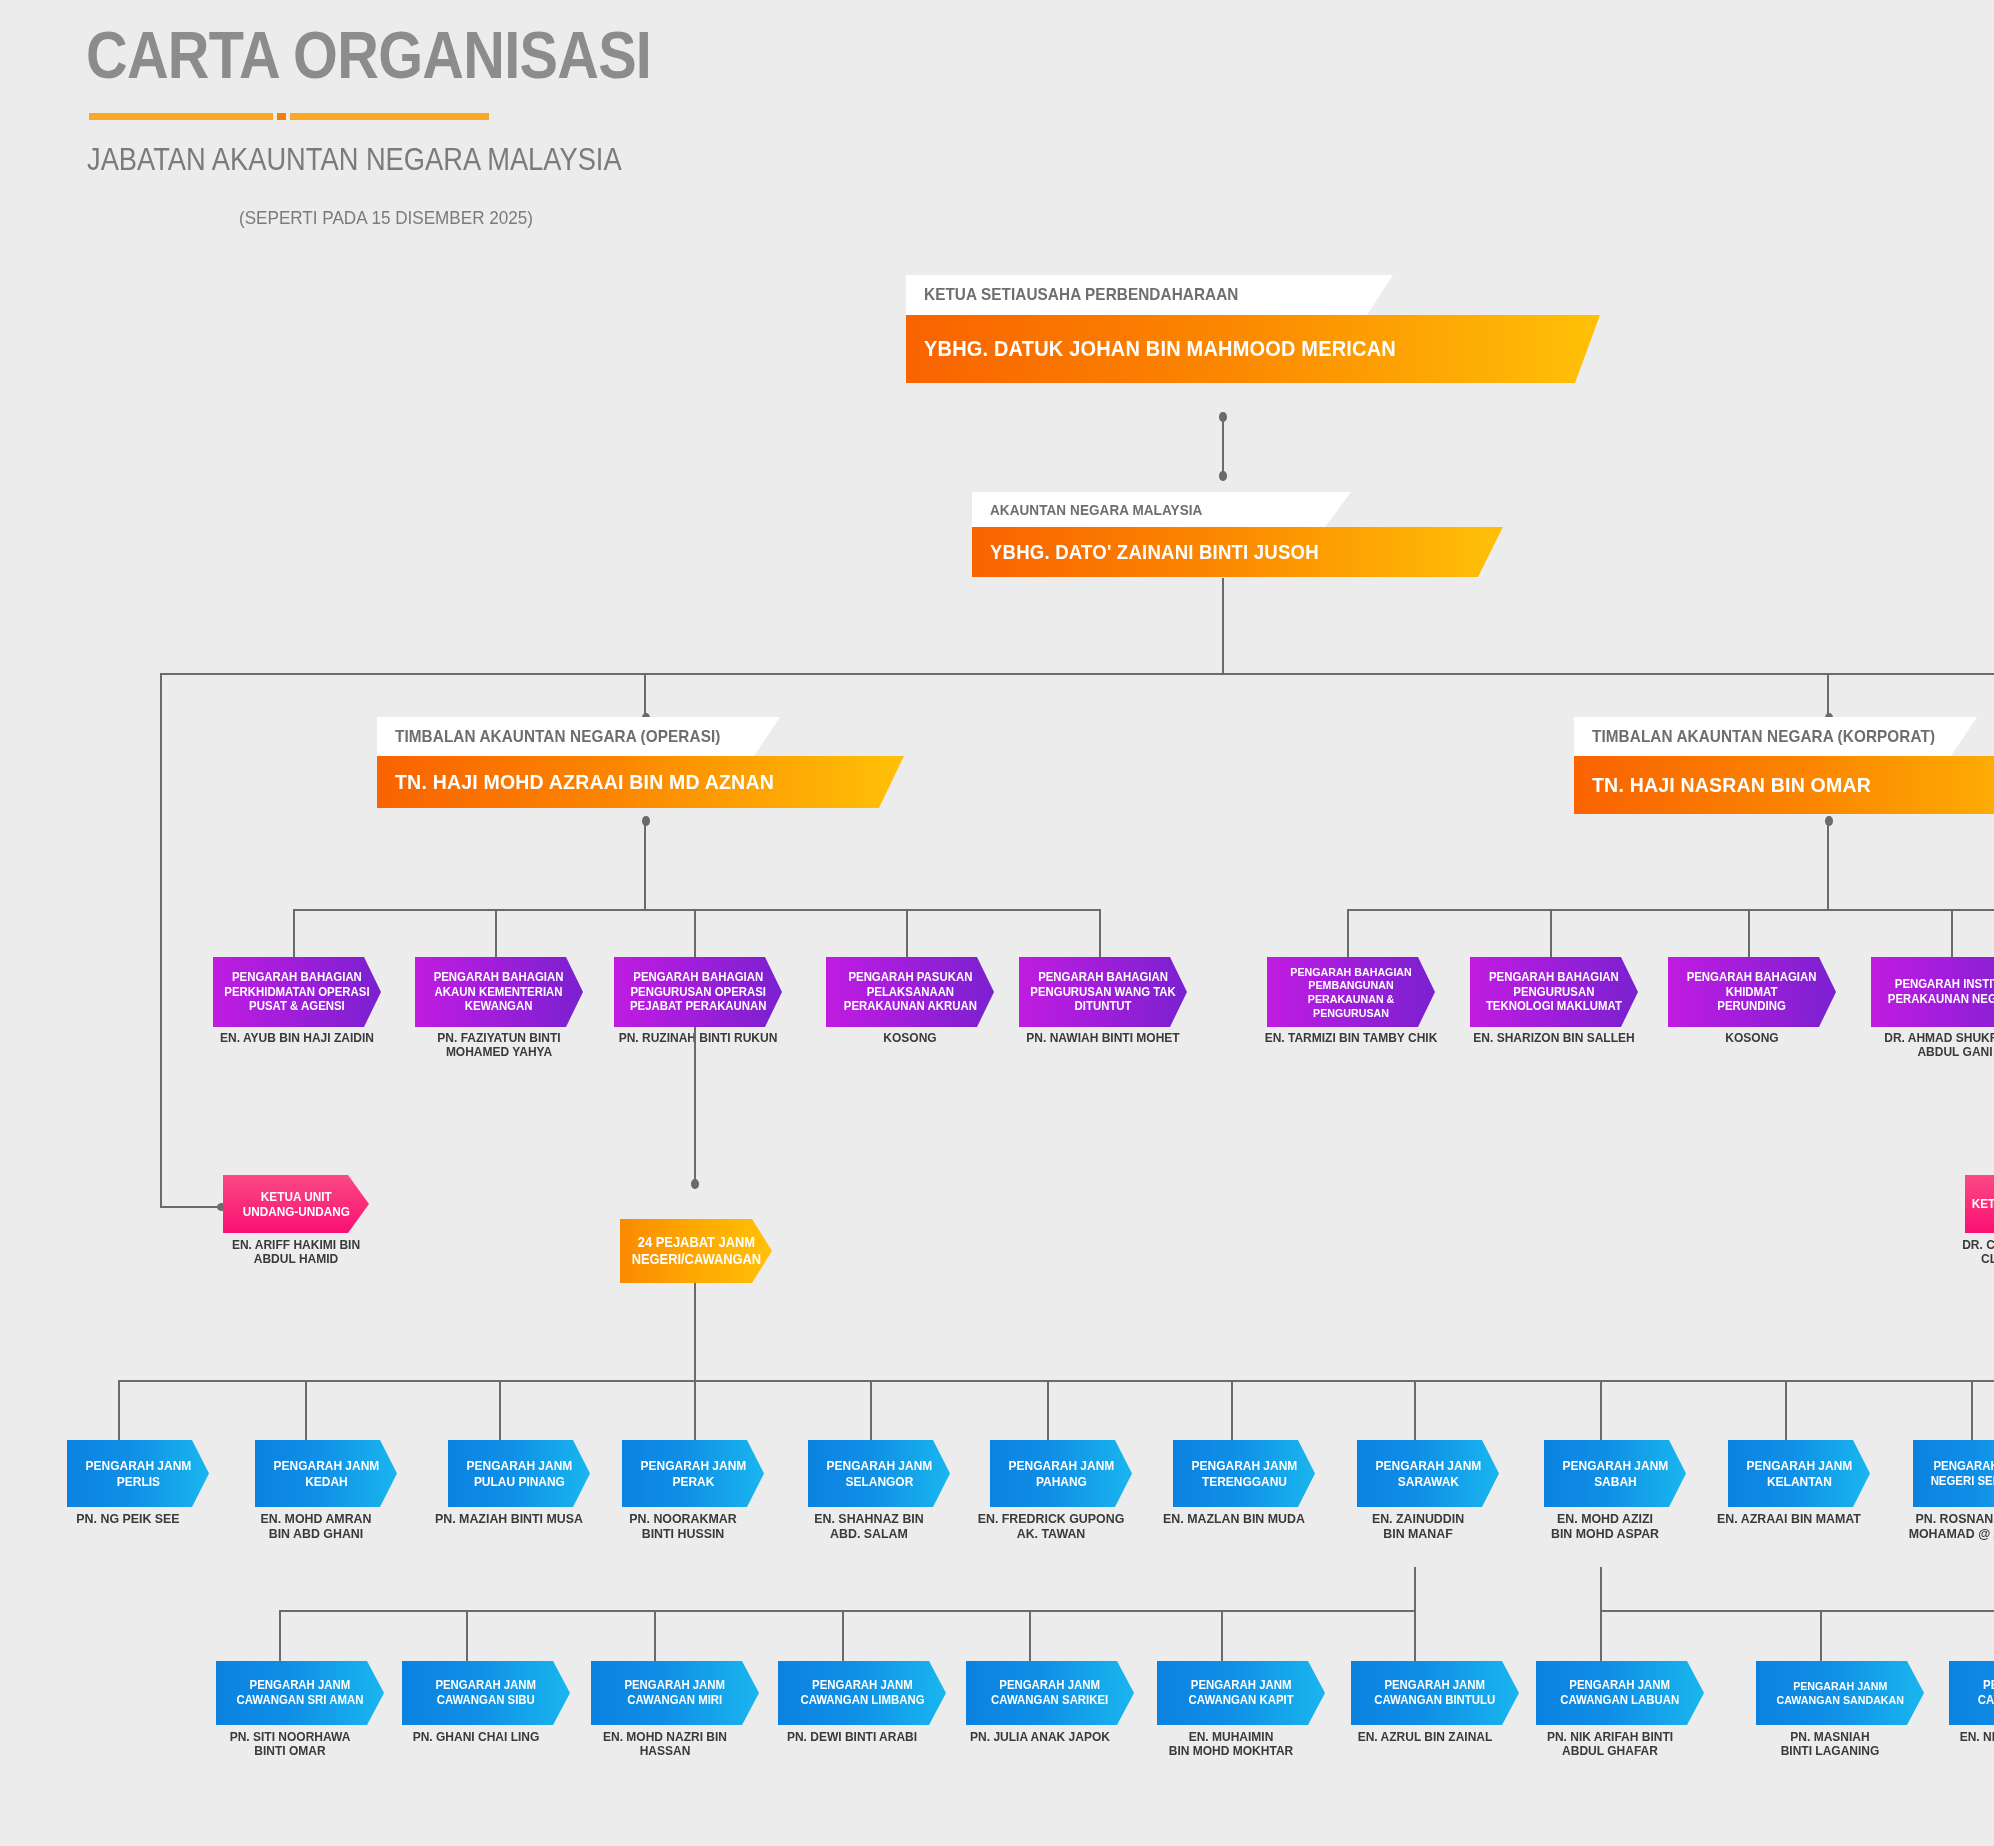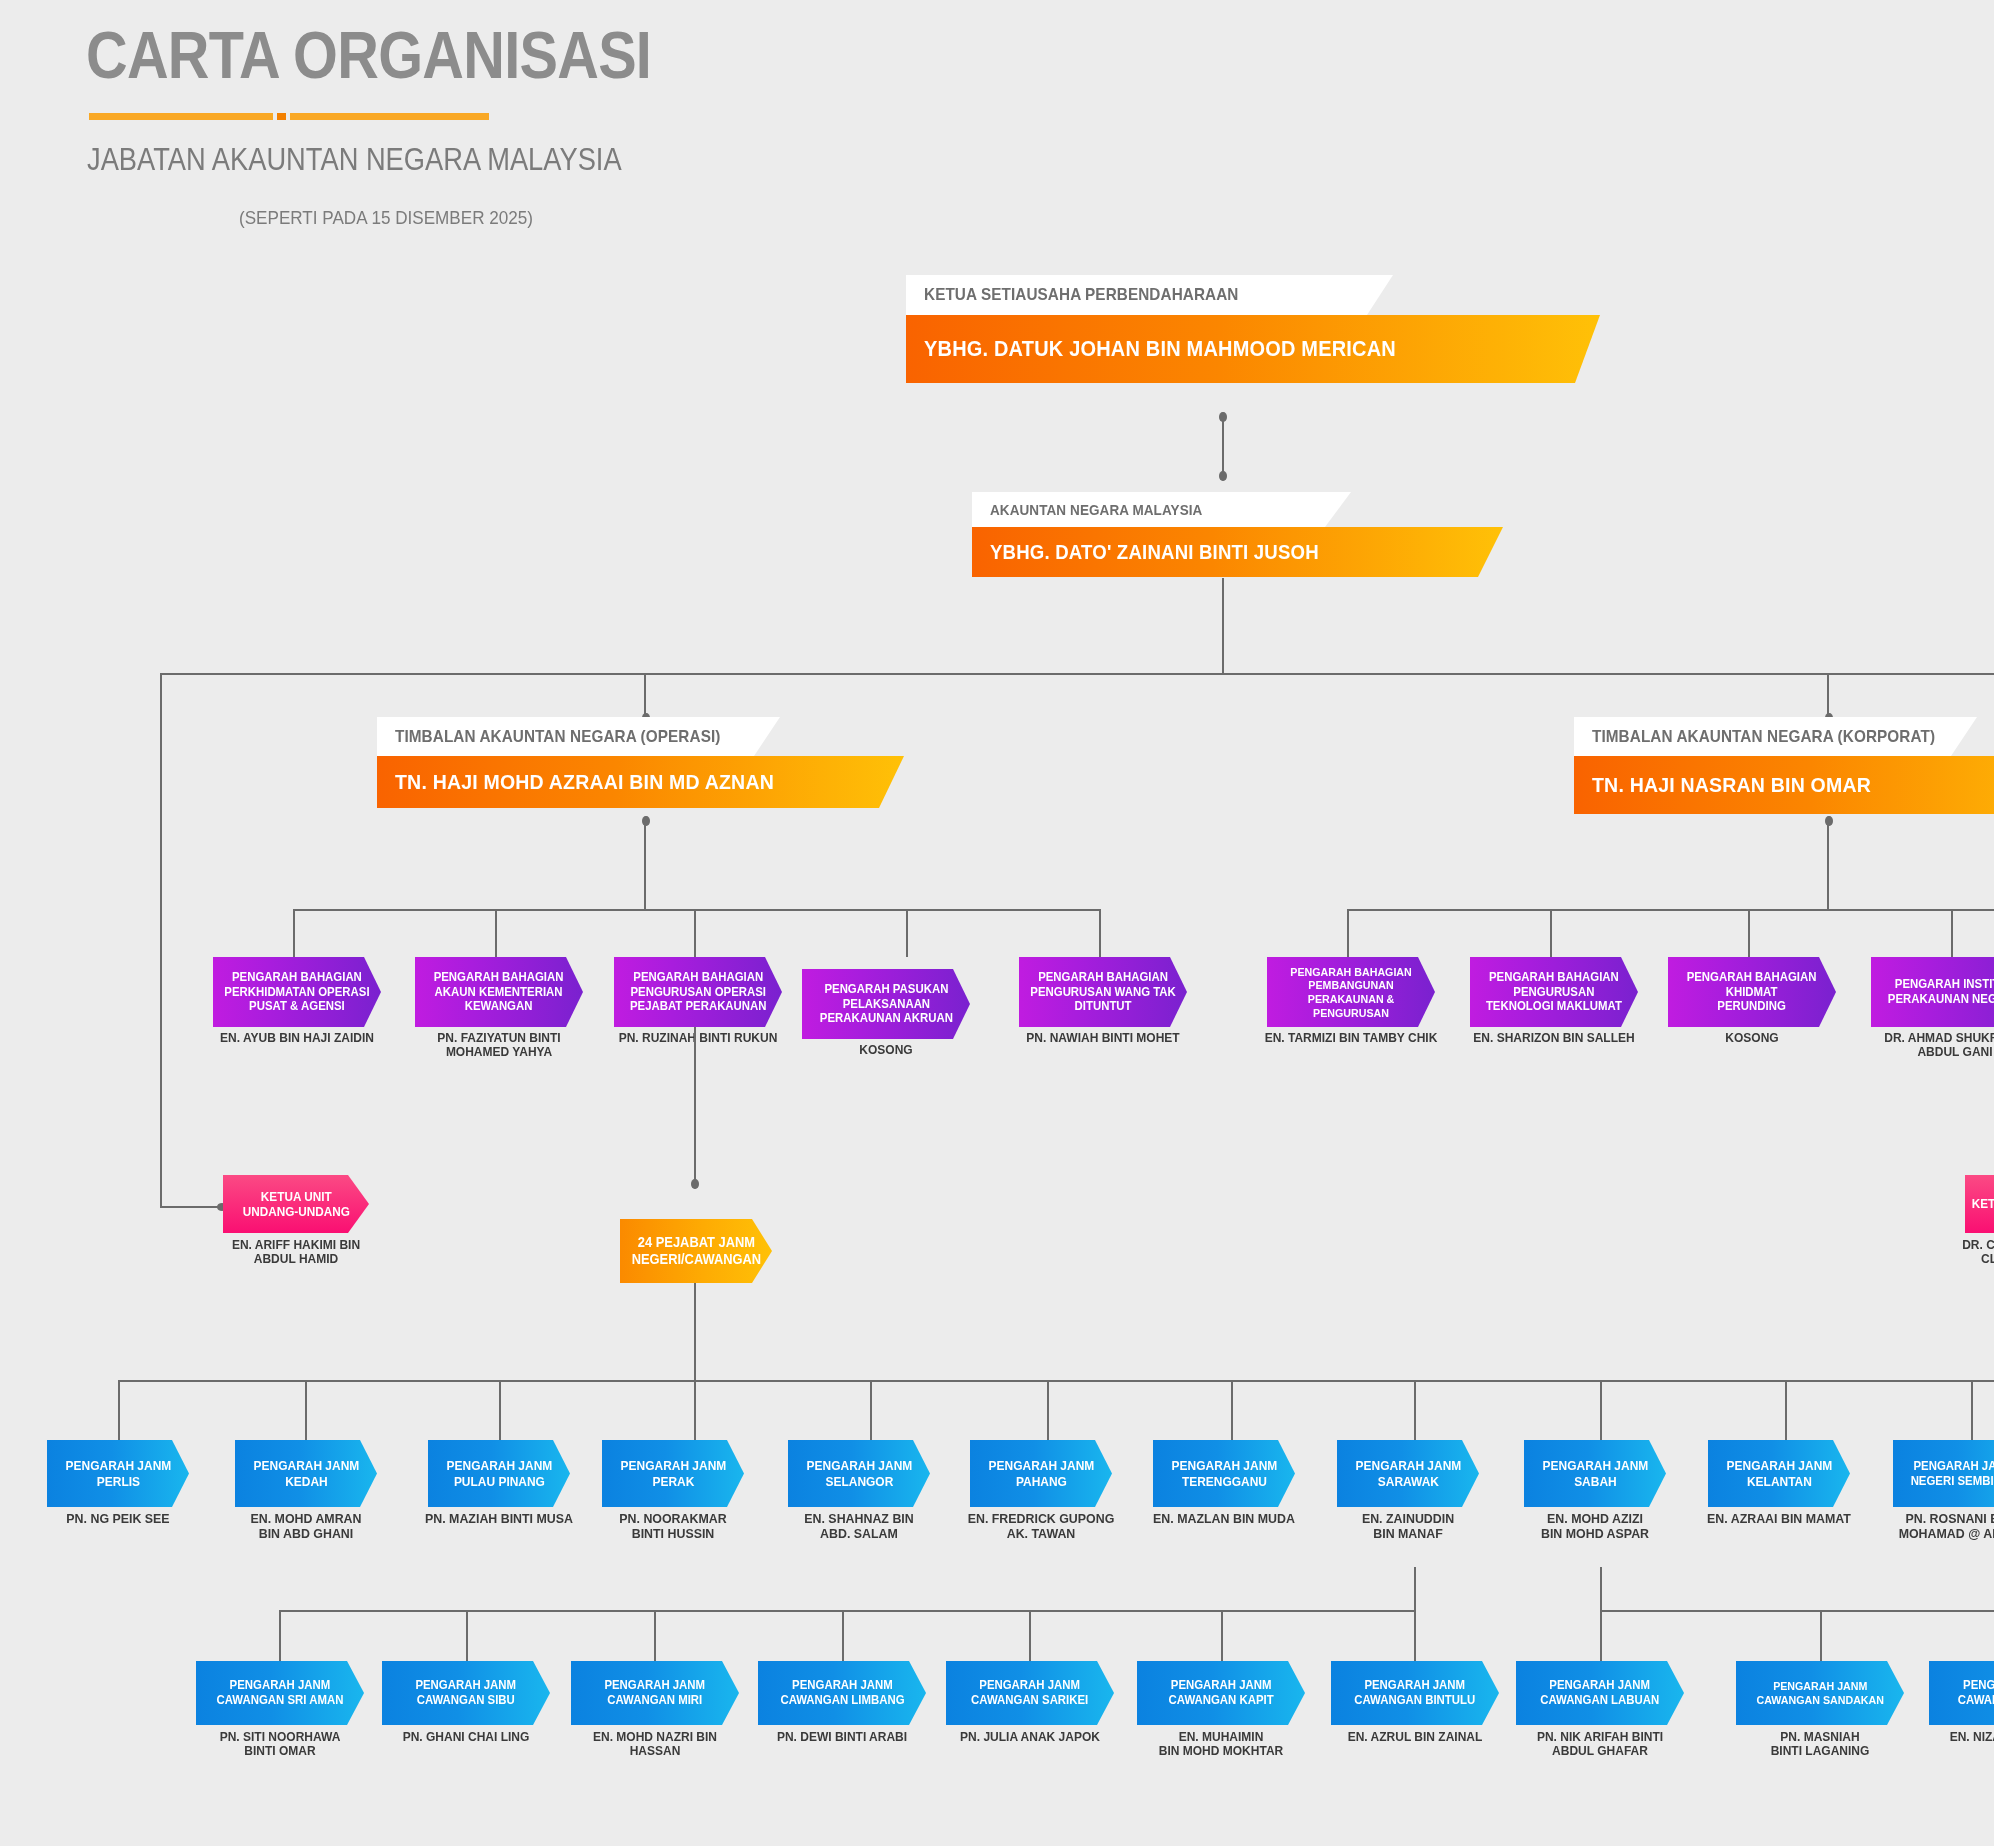--- a/index.html
+++ b/index.html
@@ -84,21 +84,21 @@
     position: absolute; left: 50%; transform: translateX(-50%);
     text-align: center; color: #3a3a3a; font-weight: 700;
     line-height: 1.2; white-space: pre-line; width: 207px;
   }
 
   .purple .box { background: linear-gradient(90deg, #c01ce0 0%, #a81ddd 35%, #7a21cf 100%); }
   .pink   .box { background: linear-gradient(180deg, #fb4a84 0%, #fa0f72 100%);
                  clip-path: polygon(0 0, calc(100% - 21px) 0, 100% 50%, calc(100% - 21px) 100%, 0 100%); }
   .orange .box { background: linear-gradient(90deg, #fb8a00 0%, #feab03 55%, #ffc107 100%);
                  clip-path: polygon(0 0, calc(100% - 20px) 0, 100% 50%, calc(100% - 20px) 100%, 0 100%); }
-  .blue   .box { background: linear-gradient(90deg, #0b82e0 0%, #108fe6 45%, #19b6ee 100%); }
+  .blue   .box { background: linear-gradient(90deg, #0b82e0 0%, #108fe6 45%, #19b6ee 100%); margin-left: 20px; }
 
   .lvl3 .box { width: 168px; height: 70px; }
   .lvl3 .box span { font-size: 12.4px; }
   .lvl3 .sub { top: 74px; font-size: 12px; }
 
   .unit .box { width: 146px; height: 58px; }
   .unit .box span { font-size: 12.8px; }
   .unit .sub { top: 63px; font-size: 12px; }
 
   .pj .box { width: 152px; height: 64px; }
@@ -207,21 +207,21 @@
         <span>PENGARAH BAHAGIAN<br>AKAUN KEMENTERIAN<br>KEWANGAN</span>
       </div>
     <div class="sub">PN. FAZIYATUN BINTI<br>MOHAMED YAHYA</div>
   </div>
   <div class="node purple lvl3" style="left:614px; top:957px;">
     <div class="box">
         <span>PENGARAH BAHAGIAN<br>PENGURUSAN OPERASI<br>PEJABAT PERAKAUNAN</span>
       </div>
     <div class="sub">PN. RUZINAH BINTI RUKUN</div>
   </div>
-  <div class="node purple lvl3" style="left:802px; top:957px;margin-top:12px;">
+  <div class="node purple lvl3" style="left:826px; top:957px;">
     <div class="box">
         <span>PENGARAH PASUKAN<br>PELAKSANAAN<br>PERAKAUNAN AKRUAN</span>
       </div>
     <div class="sub">KOSONG</div>
   </div>
   <div class="node purple lvl3" style="left:1019px; top:957px;">
     <div class="box">
         <span>PENGARAH BAHAGIAN<br>PENGURUSAN WANG TAK<br>DITUNTUT</span>
       </div>
     <div class="sub">PN. NAWIAH BINTI MOHET</div>

